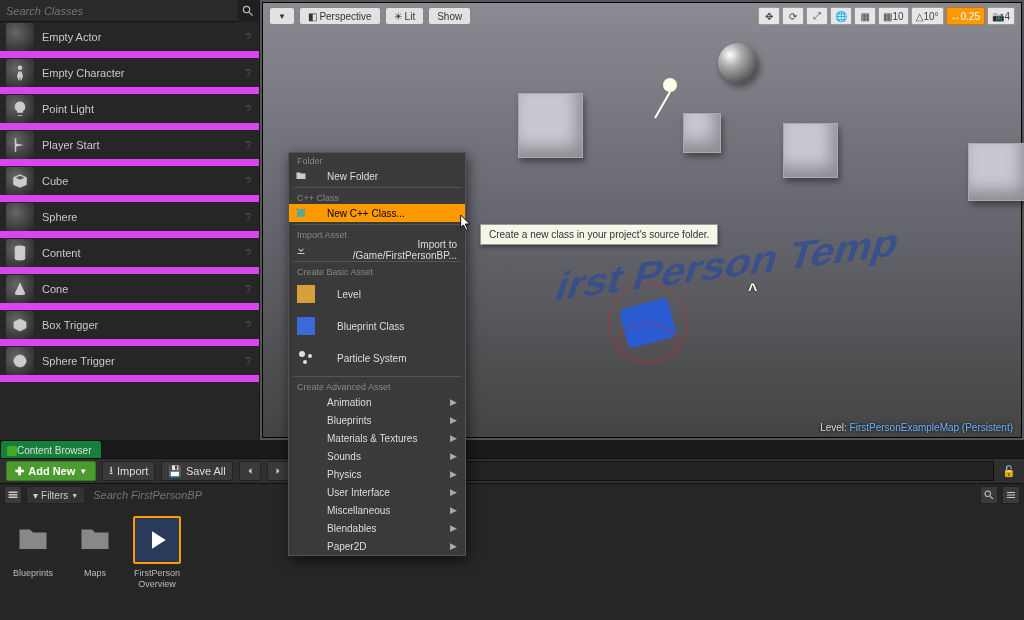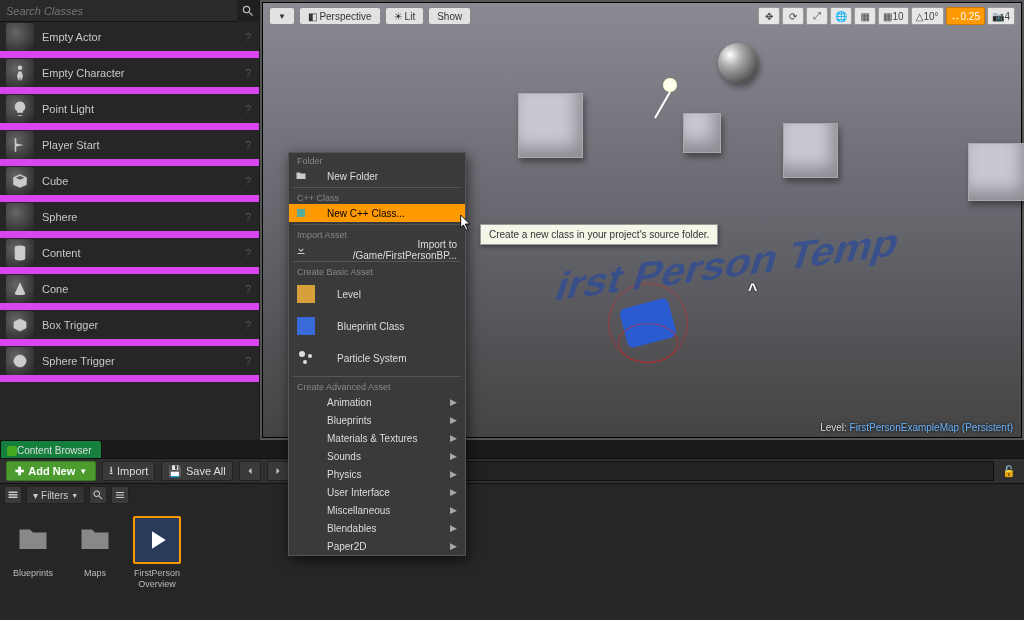--- a/index.html
+++ b/index.html
@@ -298,20 +298,21 @@
     <div class="tb-iconbtn" style="width:18px;height:18px;">
         <svg viewBox="0 0 24 24">
           <path d="M3 5h18v3H3zM3 10h18v3H3zM3 15h18v3H3z"></path>
         </svg>
       </div>
     <div class="cb-filter-btn">
         <span>▾</span>
         <span>Filters</span>
         <span class="tri">▼</span>
       </div>
+    <input class="cb-search" placeholder="Search FirstPersonBP" style="">
     <div class="tb-iconbtn" style="width:18px;height:18px;">
         <svg viewBox="0 0 24 24">
           <path d="M15.5 14h-.79l-.28-.27A6.5 6.5 0 109.5 16c1.61 0 3.09-.59 4.23-1.57l.27.28v.79l5 5L20.5 19l-5-5zM9.5 14A4.5 4.5 0 119.5 5a4.5 4.5 0 010 9z"></path>
         </svg>
       </div>
     <div class="tb-iconbtn" style="width:18px;height:18px;">
         <svg viewBox="0 0 24 24">
           <path d="M4 6h16v2H4zm0 5h16v2H4zm0 5h16v2H4z"></path>
         </svg>
       </div>

